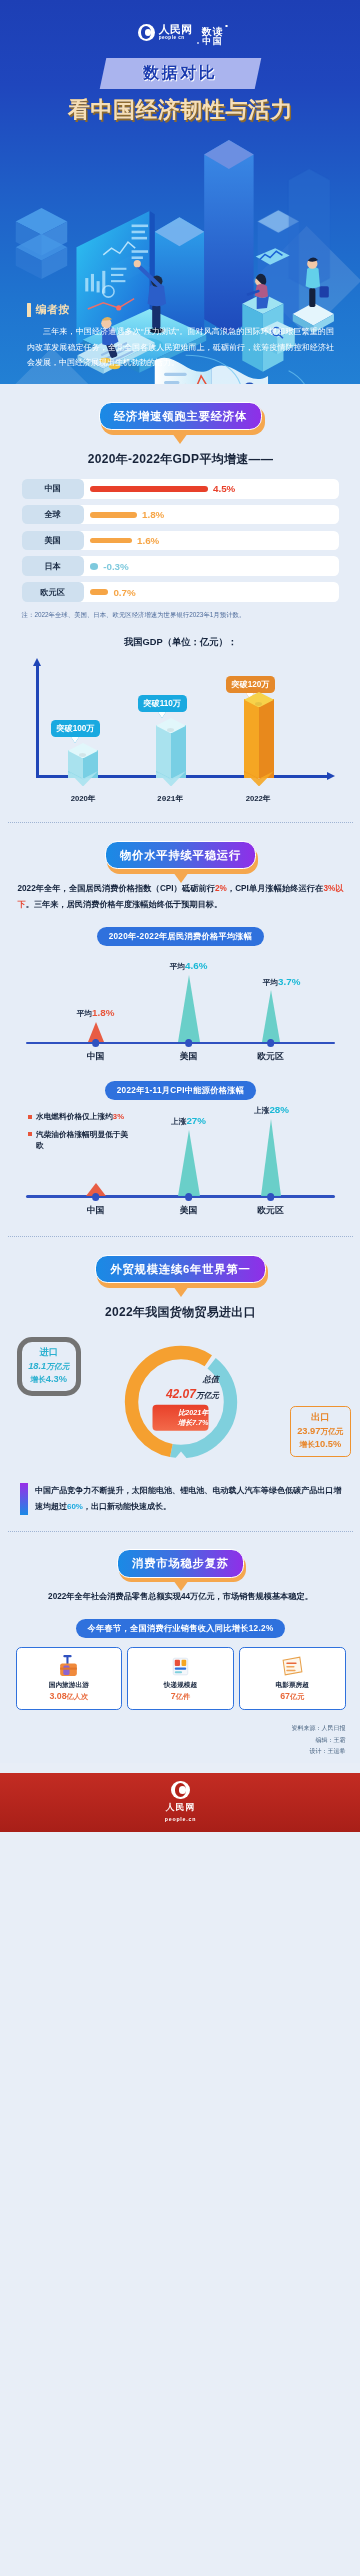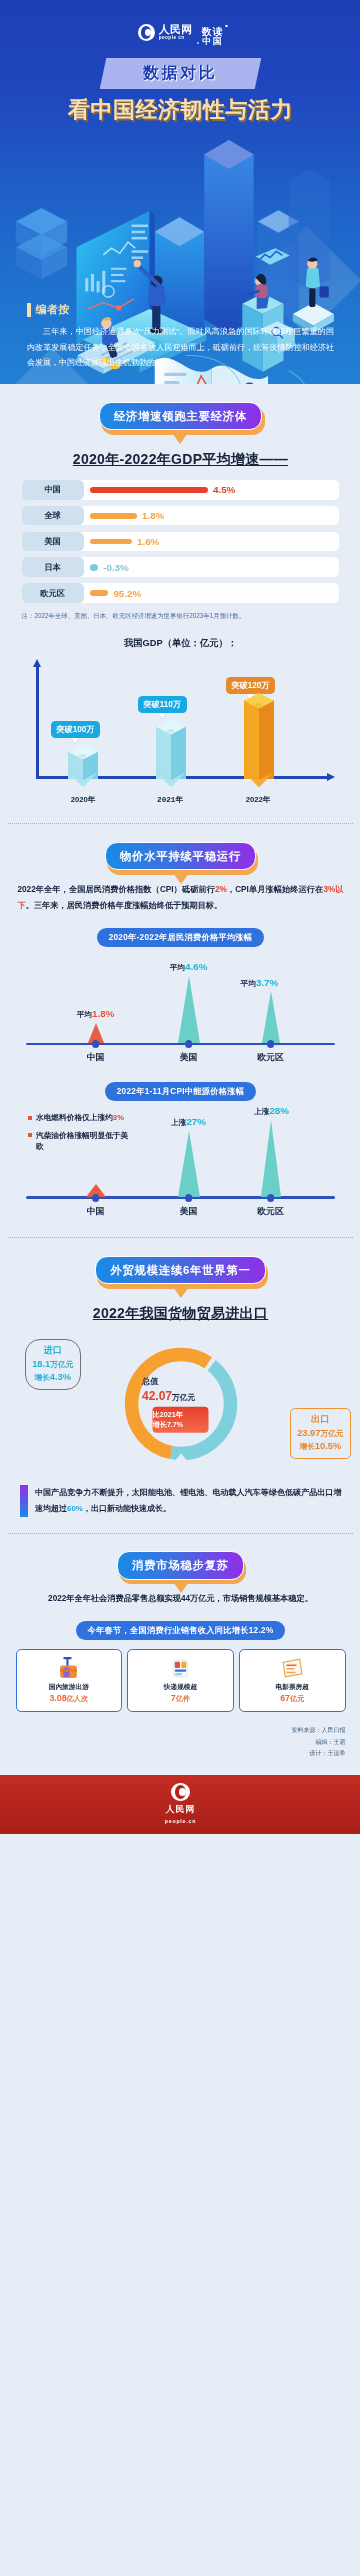--- a/index.html
+++ b/index.html
@@ -101,22 +101,22 @@
     border: 1px solid #fff;
   }
   .pill-tail {
     position: absolute; left: 50%; transform: translateX(-50%);
     bottom: -13.4px; width: 0; height: 0;
     border-left: 8.8px solid transparent; border-right: 8.8px solid transparent;
     border-top: 11.3px solid #f5a74e;
   }
 
   .sub-head {
-    text-align: center; font-size: 14px; font-weight: 700;
-    color: #18243a; margin-top: 20.6px; letter-spacing: 0.3px; text-decoration: underline;
+    text-align: center; font-size: 12px; font-weight: 700;
+    color: #18243a; margin-top: 20.6px; letter-spacing: 0.3px;
   }
 
   
   .gdp-rows { margin: 11.3px 21.6px 0; }
   .gdp-row {
     display: flex; align-items: stretch; height: 19.6px;
     margin-bottom: 6.2px;
   }
   .gdp-name {
     width: 62px; flex: 0 0 62px;
@@ -236,21 +236,21 @@
   }
   .bullet { display: flex; gap: 4.1px; margin-bottom: 6.2px; }
   .bsq { width: 4.1px; height: 4.1px; background: #e8553a; margin-top: 3.6px; flex: 0 0 4.1px; }
   .btext { font-size: 7.7px; font-weight: 700; color: #16243c; line-height: 1.5; }
 
   
   .donut-area { position: relative; height: 149px; margin-top: 7.2px; }
   .donut { position: absolute; left: 50%; top: 7.2px; transform: translateX(-50%); }
   .donut-center {
     position: absolute; left: 50%; top: 50%; transform: translate(-50%,-50%);
-    text-align: left; width: 77px;
+    text-align: right; width: 77px; font-style: italic;
   }
   .dc-t1 { font-size: 8.2px; font-weight: 700; color: #16243c; }
   .dc-t2 { font-size: 7.7px; font-weight: 800; color: #16243c; margin-top: 1.5px; }
   .dc-t2 b { font-size: 12px; color: #e8402a; font-weight: 900; }
   .dc-badge {
     margin: 3.6px auto 0; width: 56px; border-radius: 4.1px;
     background: linear-gradient(180deg,#e8402a,#f36a4a);
     color: #fff; font-size: 7.2px; font-weight: 800; padding: 3.1px 0; line-height: 1.4;
   }
   .callout {
@@ -617,21 +617,21 @@
           <div class="gdp-name">日本</div>
           <div class="gdp-track">
             <div class="gdp-bar" style="width:7.2px;background:#7ec9dd;border-radius:50%;height:6.7px;width:8.2px;"></div>
             <div class="gdp-val" style="color:#7ec9dd">-0.3%</div>
           </div>
         </div>
         <div class="gdp-row">
           <div class="gdp-name">欧元区</div>
           <div class="gdp-track">
             <div class="gdp-bar" style="width:18.4px;background:#f6a546;"></div>
-            <div class="gdp-val" style="color:#f6a546">95.2%</div>
+            <div class="gdp-val" style="color:#f6a546">0.7%</div>
           </div>
         </div>
       </div>
 
     <div class="gdp-note">注：2022年全球、美国、日本、欧元区经济增速为世界银行2023年1月预计数。</div>
 
     <div class="chart-cap">我国GDP（单位：亿元）：</div>
 
     <div class="colchart">
       <div class="axis-v"></div>
@@ -712,21 +712,21 @@
         <div class="spike-name" style="left:77px">中国</div>
         <div class="spike" style="left: 158px; width: 25px;">
           <div style="width:0;height:0;margin:0 auto;border-left:11.3px solid transparent;border-right:11.3px solid transparent;border-bottom:67px solid #63cdc6;opacity:0.95"></div>
         </div>
         <div class="spike" style="left: 139px; width: 62px; text-align: center; bottom: 95px;"><span style="font-size:7.7px;font-weight:800;color:#1b2b46">平均</span><b style="font-size:9.8px;font-weight:900;color:#19b8d6">4.6%</b></div>
         <div class="spike-dot" style="left:170px"></div>
         <div class="spike-name" style="left:170px">美国</div>
         <div class="spike" style="left: 240px; width: 25px;">
           <div style="width:0;height:0;margin:0 auto;border-left:9.3px solid transparent;border-right:9.3px solid transparent;border-bottom:52px solid #63cdc6;opacity:0.95"></div>
         </div>
-        <div class="spike" style="left: 222px; width: 62px; text-align: left; bottom: 79px;"><span style="font-size:7.7px;font-weight:800;color:#1b2b46">平均</span><b style="font-size:9.8px;font-weight:900;color:#19b8d6">3.7%</b></div>
+        <div class="spike" style="left: 232px; width: 62px; text-align: center; bottom: 79px;"><span style="font-size:7.7px;font-weight:800;color:#1b2b46">平均</span><b style="font-size:9.8px;font-weight:900;color:#19b8d6">3.7%</b></div>
         <div class="spike-dot" style="left:252px"></div>
         <div class="spike-name" style="left:252px">欧元区</div>
       </div>
 
     <div class="blue-tag">2022年1-11月CPI中能源价格涨幅</div>
 
     <div class="spikes" id="spikes-energy">
         <div class="spike-axis"></div>
         <div class="spike" style="left: 65px; width: 25px;">
           <div style="width:0;height:0;margin:0 auto;border-left:10.3px solid transparent;border-right:10.3px solid transparent;border-bottom:13.4px solid #e8553a;opacity:0.95"></div>
@@ -779,23 +779,23 @@
         <div class="dc-t1">总值</div>
         <div class="dc-t2">
           <b>42.07</b><span>万亿元</span>
         </div>
         <div class="dc-badge">
           <div>比2021年</div>
           <div>增长7.7%</div>
         </div>
       </div>
 
-      <div class="callout" style="left:25px; top:9.3px; border:1px solid #737373; border-radius:15px;">
+      <div class="callout" style="left:17px; top:9.3px; border:5px solid #737373; border-radius:15px;">
         <div class="ctitle" style="color:#2ab0d0;">进口</div>
-        <div class="cline" style="color:#2ab0d0;"><b>18.1</b><span>万亿元</span></div>
+        <div class="cline" style="color:#2ab0d0;font-style:italic;"><b>18.1</b><span>万亿元</span></div>
         <div class="cline" style="color:#2ab0d0;"><span>增长</span><b>4.3%</b></div>
       </div>
 
       <div class="callout" style="right:10.3px; top:78px; border:1px solid #ef9330; border-radius:5.2px;">
         <div class="ctitle" style="color:#e8862a;">出口</div>
         <div class="cline" style="color:#e8862a;"><b>23.97</b><span>万亿元</span></div>
         <div class="cline" style="color:#e8862a;"><span>增长</span><b>10.5%</b></div>
       </div>
     </div>
 

